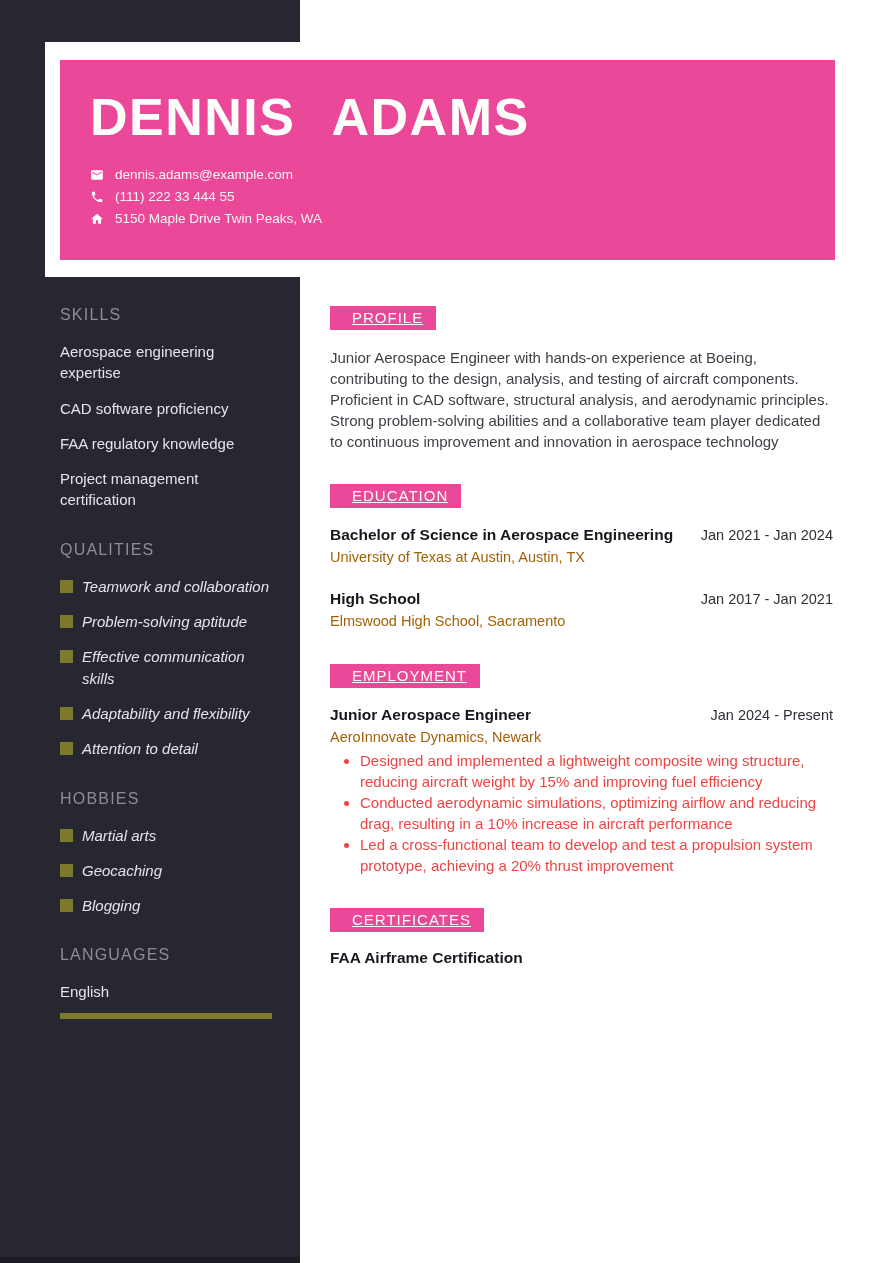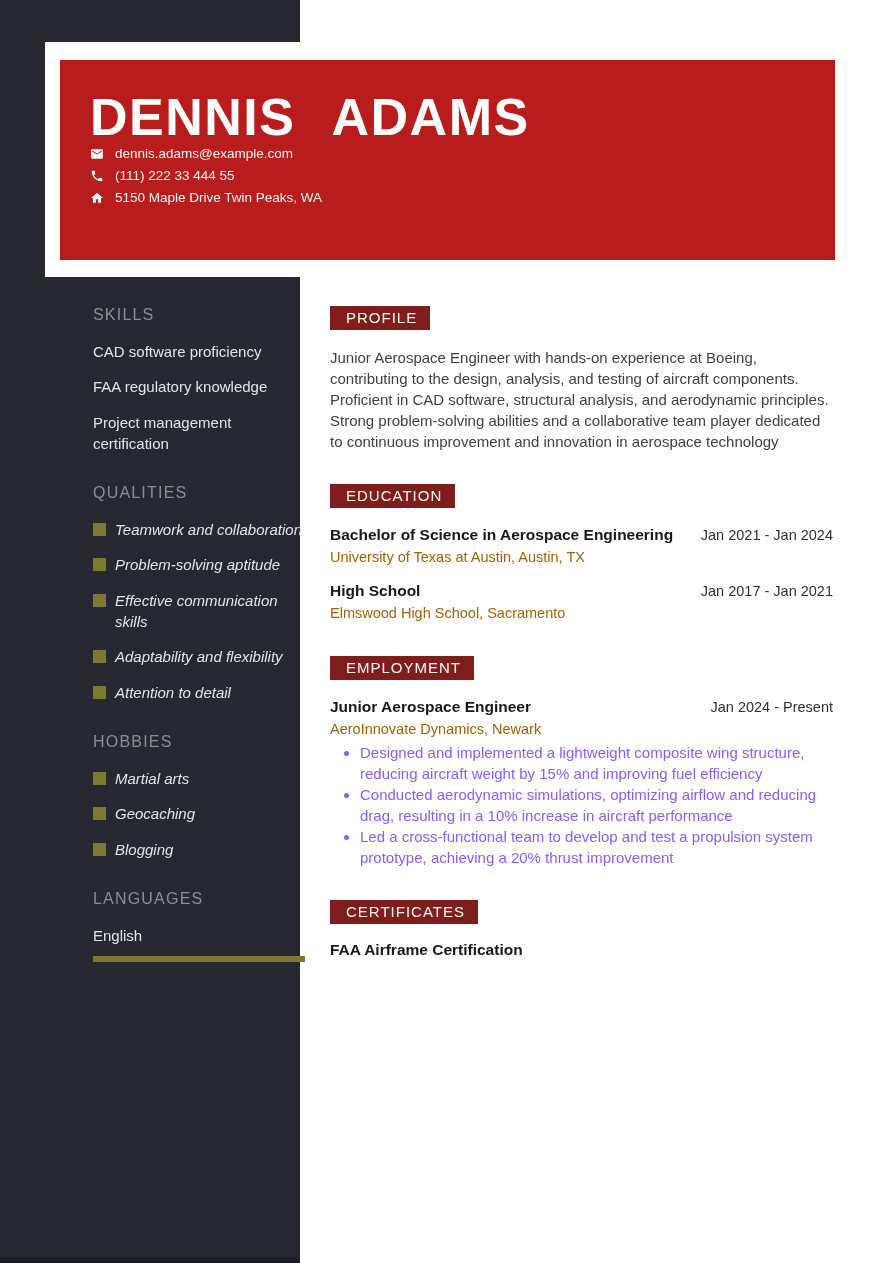--- a/index.html
+++ b/index.html
@@ -32,52 +32,51 @@
     left: 45px; top: 42px;
     width: 848px; height: 235px;
     background: #ffffff;
   }
 
   
   .header-banner {
     position: absolute;
     left: 60px; top: 60px;
     width: 775px; height: 200px;
-    background: #b91c1c;
+    background: #ec4899;
     color: #ffffff;
     box-sizing: border-box;
     padding: 28px 20px 0 30px;
   }
   .person-name {
     margin: 0;
     font-size: 52px;
     font-weight: 600;
     line-height: 1.12;
     letter-spacing: 1.5px;
     word-spacing: 22px;
     color: #fdfdfa;
   }
-  .contacts { }
+  .contacts { margin-top: 21px; }
   .contact-row {
     display: flex;
     align-items: center;
     gap: 11px;
     margin-bottom: 7px;
     font-size: 13.5px;
     color: #f7f7f2;
   }
   .contact-row svg { flex: 0 0 auto; display: block; }
 
   
   .sidebar-content {
     position: absolute;
     left: 60px; top: 306px;
     width: 212px;
     color: #e7e7eb;
-    margin-left: 33px;
   }
   .side-section + .side-section { margin-top: 30px; }
   .side-heading {
     font-size: 16px;
     letter-spacing: 1.2px;
     color: #8d8d96;
     margin-bottom: 17px;
     font-weight: 400;
   }
   .side-item {
@@ -102,34 +101,35 @@
 
   
   .main-content {
     position: absolute;
     left: 330px; top: 306px;
     width: 503px;
   }
   .main-section { margin-bottom: 32px; }
   .section-badge {
     display: inline-block;
-    background: #7f1d1d;
+    background: #ec4899;
     color: #fbfbf4;
     font-size: 15px;
     letter-spacing: 1px;
-    padding: 3px 13px 4px 16px;
+    padding: 3px 13px 4px 22px;
     margin-bottom: 17px;
+    text-decoration: underline;
   }
   .body-paragraph {
     font-size: 15px;
     line-height: 1.4;
     color: #3e3e46;
     margin: 0;
   }
-  .entry { margin-bottom: 13px; }
+  .entry { margin-bottom: 21px; }
   .entry:last-child { margin-bottom: 0; }
   .entry-head { display: flex; align-items: flex-start; }
   .entry-title {
     font-size: 15.5px;
     font-weight: 700;
     color: #17171f;
     line-height: 1.35;
     max-width: 355px;
   }
   .entry-date {
@@ -144,21 +144,21 @@
     font-size: 14.5px;
     color: #a16207;
     line-height: 1.45;
     margin-top: 1px;
   }
   .entry-bullets {
     margin: 2px 0 0 0;
     padding-left: 30px;
     font-size: 15px;
     line-height: 1.4;
-    color: #8b5cf6;
+    color: #ef4444;
   }
   .entry-bullets li { margin-bottom: 0; }
   .cert-name {
     font-size: 15.5px;
     font-weight: 700;
     color: #17171f;
   }
 </style>
 </head>
 <body>
@@ -195,20 +195,21 @@
         </span>
         <span>5150 Maple Drive Twin Peaks, WA</span>
       </div>
     </div>
   </div>
 
   <div class="sidebar-content">
 
     <div class="side-section">
       <div class="side-heading">SKILLS</div>
+      <div class="side-item">Aerospace engineering expertise</div>
       <div class="side-item">CAD software proficiency</div>
       <div class="side-item">FAA regulatory knowledge</div>
       <div class="side-item">Project management certification</div>
     </div>
 
     <div class="side-section">
       <div class="side-heading">QUALITIES</div>
       <div class="side-item bulleted">
         <span class="sq-bullet"></span>
         <span>Teamwork and collaboration</span>

